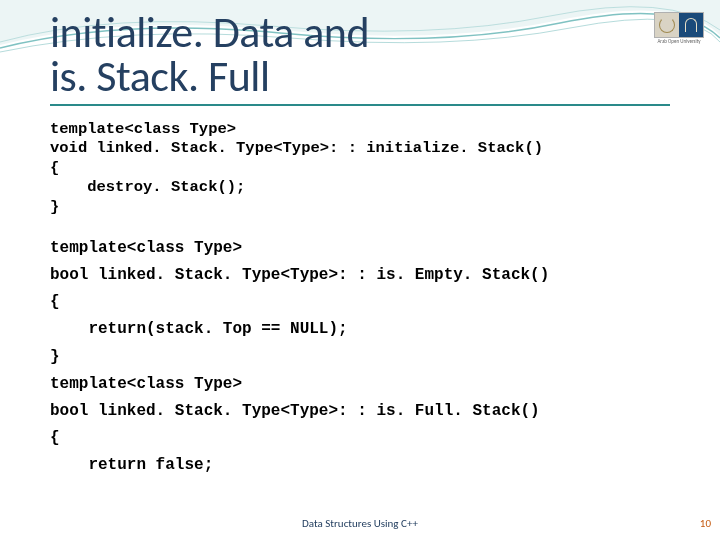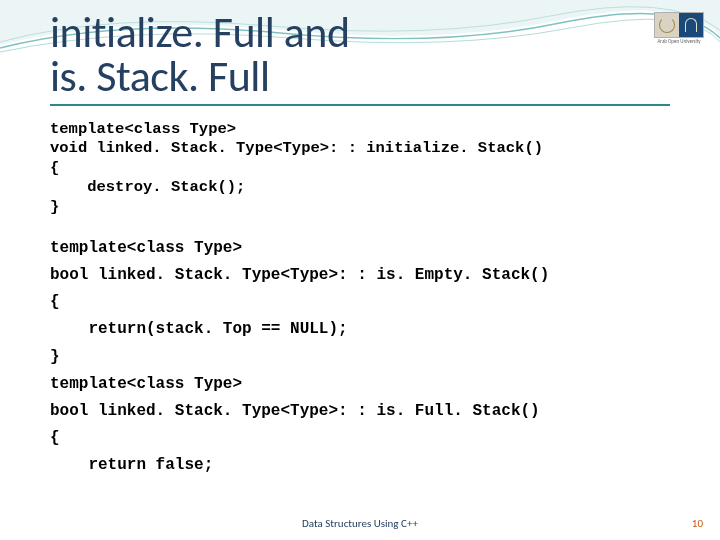--- a/index.html
+++ b/index.html
@@ -60,21 +60,21 @@
     bottom: 10px;
     left: 0;
     width: 720px;
     text-align: center;
     font-size: 11px;
     color: #254061;
   }
   .page-number {
     position: absolute;
     bottom: 10px;
-    right: 17px;
+    right: 9px;
     font-size: 11px;
     color: #c55a11;
   }
   .logo {
     position: absolute;
     top: 12px;
     right: 16px;
     width: 50px;
     height: 42px;
     z-index: 2;
@@ -138,21 +138,21 @@
       </div>
     <div class="logo-right">
         <div class="logo-arch"></div>
       </div>
   </div>
   <div class="logo-text">Arab Open University</div>
 </div>
 
 <div class="content">
   <h1 class="slide-title">
-    <span>initialize. Full and</span><br>
+    <span>initialize. Data and</span><br>
     <span>is. Stack. Full</span>
   </h1>
   <div class="title-underline"></div>
 
   <div class="code-block-1">template&lt;class Type&gt;
 void linked. Stack. Type&lt;Type&gt;: : initialize. Stack()
 {
     destroy. Stack();
 }</div>
 

